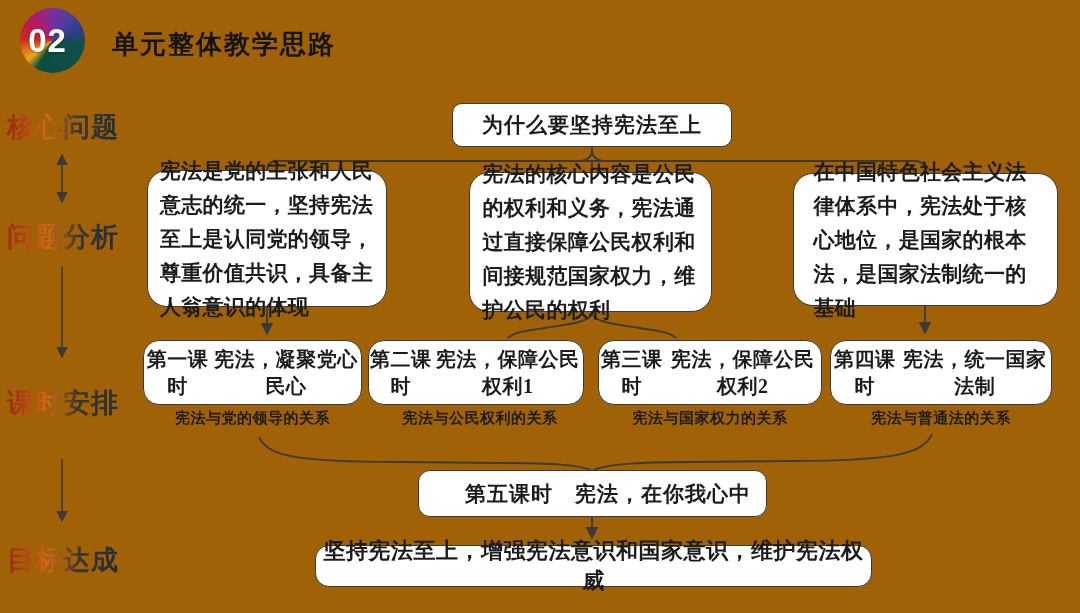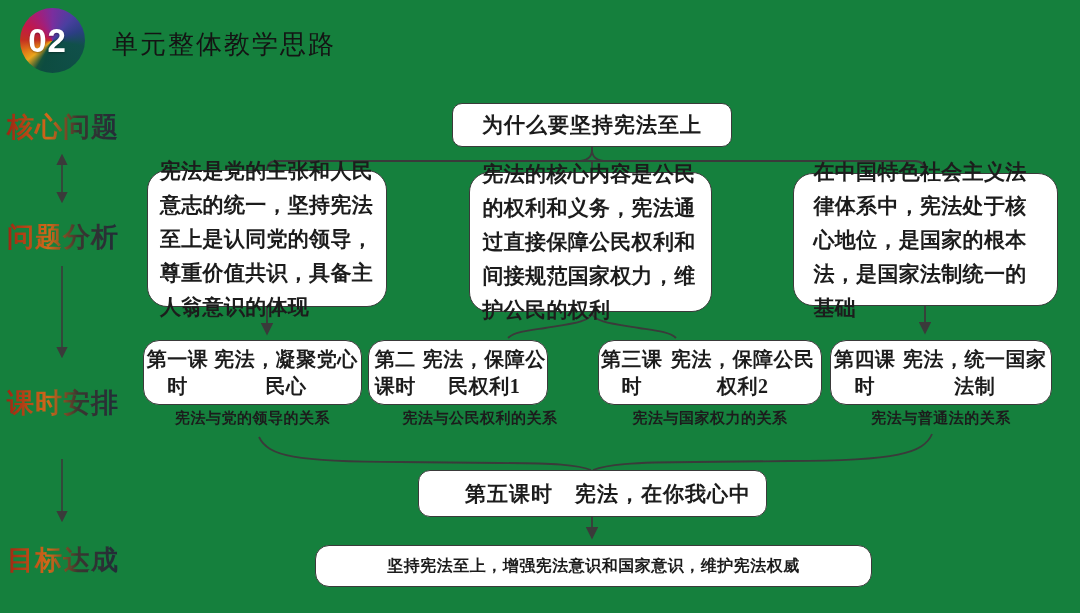--- a/index.html
+++ b/index.html
@@ -1,34 +1,34 @@
 <!DOCTYPE html>
 <html style="--box-border: #3a3a3a; --box-text: #1c1c1c; --rail-grad-a: #981d12; --rail-grad-b: #d06a1a; --rail-grad-c: #3a3630; --rail-grad-d: #1e2b39;"><head>
 <meta charset="utf-8">
 <style>
   html,body{margin:0;padding:0;background:#ffffff;}
   .slide{
-    position:relative;width:1080px;height:613px;background:#15803d;overflow:hidden;
+    position:relative;width:1080px;height:613px;background:#a16207;overflow:hidden;
     font-family:"Liberation Sans",sans-serif;
   }
   
   .badge{
     position:absolute;left:20px;top:8px;width:65px;height:65px;border-radius:50%;
     background:conic-gradient(from 0deg,
       #7a2e9e 0deg,#4a3fa0 40deg,#2c3e84 70deg,#10504a 100deg,#0d4c40 200deg,
       #14523c 210deg,#eaa61c 232deg,#e07417 250deg,#c22e22 272deg,
       #c2184a 300deg,#a21f7a 332deg,#7a2e9e 360deg);
     display:flex;align-items:center;justify-content:center;
   }
   .badge span{
     color:#ffffff;font-size:33px;font-weight:bold;letter-spacing:1px;
     transform:translateX(-5px);text-shadow:0 1px 2px rgba(0,0,0,.35);
   }
   .page-title{
-    position:absolute;left:112px;top:27px;font-size:26px;font-weight:400;
+    position:absolute;left:112px;top:27px;font-size:26px;font-weight:700;
     letter-spacing:2px;color:#141414;
   }
   
   .rail{
     position:absolute;left:2px;width:122px;text-align:center;
     font-weight:800;font-size:27px;line-height:30px;letter-spacing:1px;
     background:linear-gradient(90deg,
       var(--rail-grad-a,#981d12) 0%,var(--rail-grad-b,#d06a1a) 38%,
       var(--rail-grad-c,#3a3630) 62%,var(--rail-grad-d,#1e2b39) 100%);
     -webkit-background-clip:text;background-clip:text;color:transparent;
@@ -49,34 +49,34 @@
   .analysis{border-radius:20px;font-size:21px;line-height:34px;text-align:left;}
   .analysis .atext{word-break:break-all;letter-spacing:.3px;}
   .a-left{left:147px;top:170px;width:240px;height:137px;}
   .a-left .atext{width:214px;}
   .a-mid{left:469px;top:172px;width:243px;height:140px;}
   .a-mid .atext{width:216px;}
   .a-right{left:793px;top:173px;width:265px;height:133px;}
   .a-right .atext{width:224px;}
   .lesson{flex-direction:row;border-radius:16px;font-size:20px;line-height:27px;letter-spacing:.5px;}
   .lesson-1{left:143px;top:340px;width:219px;height:65px;}
-  .lesson-2{left:368px;top:340px;width:180px;height:65px;}
+  .lesson-2{left:368px;top:340px;width:216px;height:65px;}
   .lesson-3{left:598px;top:340px;width:224px;height:65px;}
   .lesson-4{left:830px;top:340px;width:222px;height:65px;}
   .caption{
     position:absolute;top:409px;text-align:center;
     font-family:"Liberation Serif","DejaVu Serif",serif;
     font-weight:700;font-size:15px;color:#1c1c1c;letter-spacing:.5px;
   }
   .cap-1{left:143px;width:219px;}
   .cap-2{left:368px;width:224px;}
   .cap-3{left:598px;width:224px;}
   .cap-4{left:830px;width:222px;}
   .lesson5-box{left:418px;top:470px;width:349px;height:47px;border-radius:12px;font-size:21px;letter-spacing:1px;padding-left:31px;}
-  .goal-box{left:315px;top:545px;width:557px;height:42px;border-radius:14px;font-size:16px;letter-spacing:.5px;}
+  .goal-box{left:315px;top:545px;width:557px;height:42px;border-radius:14px;font-size:22px;letter-spacing:.5px;}
   
   .connectors{position:absolute;left:0;top:0;width:1080px;height:613px;pointer-events:none;}
   .connectors path{fill:none;stroke:var(--box-border,#3a3a3a);stroke-width:1.8;}
   .connectors .thin{stroke-width:1.6;}
   .connectors marker path{fill:var(--box-border,#3a3a3a);stroke:none;}
 </style>
 </head>
 <body>
 
 <div class="slide">

